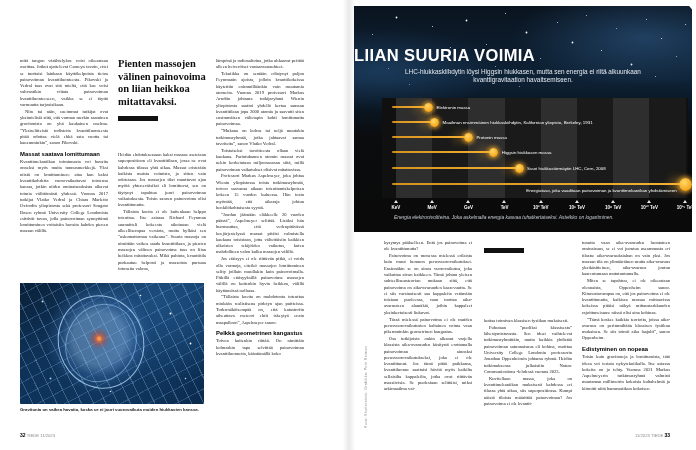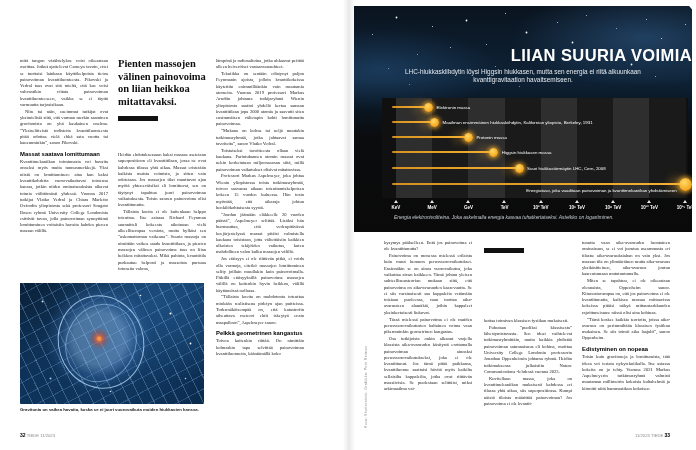--- a/index.html
+++ b/index.html
@@ -50,21 +50,21 @@
        radial-gradient(ellipse 170px 60px at 8% 28%, rgba(52,110,170,.32), transparent 70%),
        linear-gradient(180deg,#0a141f 0%,#0e2236 32%,#0a1724 44%,#0b0c0e 58%,#0a0a0a 100%);}
   .stars{position:absolute;left:0;top:0;width:1px;height:1px;border-radius:50%;
      box-shadow:18px 28px 0 0 #cfe2f5,42px 11px 0 .4px #fff,63px 48px 0 0 #9dc0e4,78px 20px 0 0 #e7f1fb,
        95px 66px 0 0 #7fa8d2,112px 14px 0 .4px #fff,132px 38px 0 0 #bdd7ef,151px 7px 0 0 #e0ecf8,
        172px 26px 0 .4px #fff,186px 52px 0 0 #a9c9e8,203px 16px 0 0 #d7e7f6,218px 36px 0 .4px #fff,
        232px 9px 0 0 #bcd6ee,247px 44px 0 0 #fff,262px 22px 0 0 #9fc3e8,277px 58px 0 .4px #e8f2fb,
        292px 13px 0 0 #cfe2f5,307px 32px 0 0 #fff,322px 50px 0 0 #a9c9e8,331px 18px 0 0 #dcebf8,
        34px 62px 0 0 #89b2da,96px 41px 0 0 #e8f2fb,141px 60px 0 0 #9dc0e4,252px 66px 0 0 #89b2da,
        301px 70px 0 0 #b4d1ec,55px 78px 0 0 #7fa8d2,208px 74px 0 0 #93b9e0,165px 80px 0 0 #7fa8d2;}
-  .ig-title{position:absolute;left:0;right:0;top:40px;text-align:right;color:#fff;
+  .ig-title{position:absolute;left:0;right:0;top:40px;text-align:left;color:#fff;
      font-family:"Liberation Sans",sans-serif;font-weight:bold;font-size:16.5px;letter-spacing:.4px;}
   .ig-subtitle{position:absolute;left:50%;top:62px;transform:translateX(-50%);width:252px;text-align:center;
      color:#e4e9ef;font-family:"Liberation Sans",sans-serif;font-size:6.4px;line-height:8px;}
   .chart-plot{position:absolute;left:28px;top:92px;width:306px;height:100px;background:#101010;}
   .band{position:absolute;top:0;height:100px;}
   .band.light{background:#2e2e2e;} .band.dark{background:#1a1a1a;}
   .bar-line{position:absolute;height:2.4px;border-radius:2px;
      background:linear-gradient(90deg,rgba(242,163,27,.85),#f6b235);}
   .bar-ball{position:absolute;border-radius:50%;
      background:radial-gradient(circle at 40% 35%,#ffd968,#f6a81f 65%,#d98a10);

